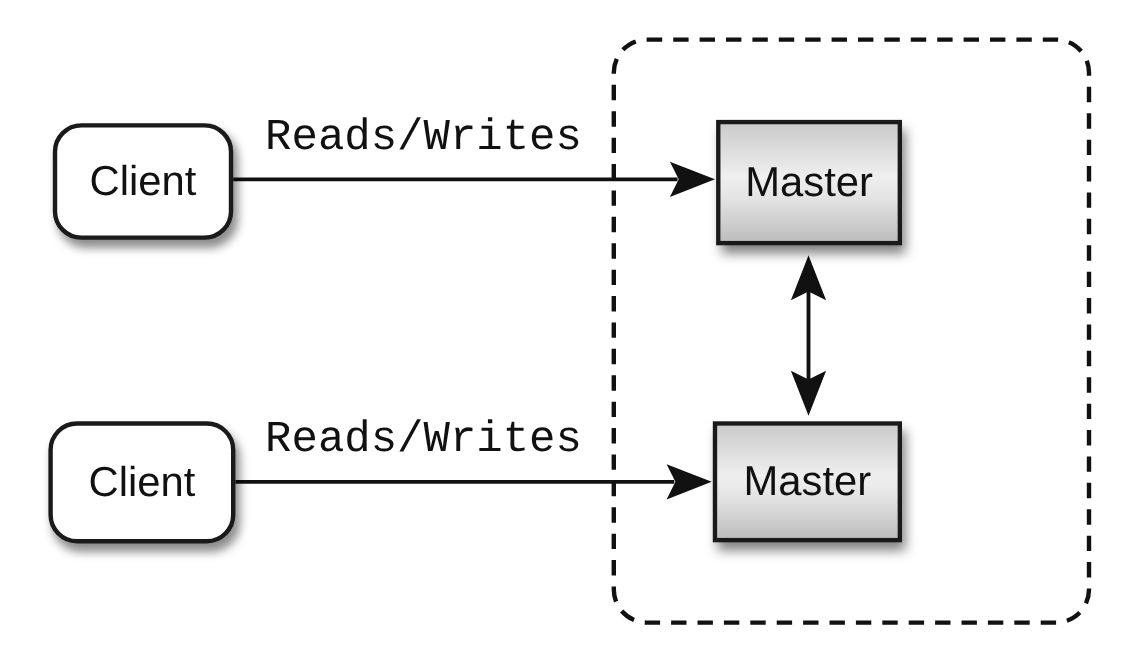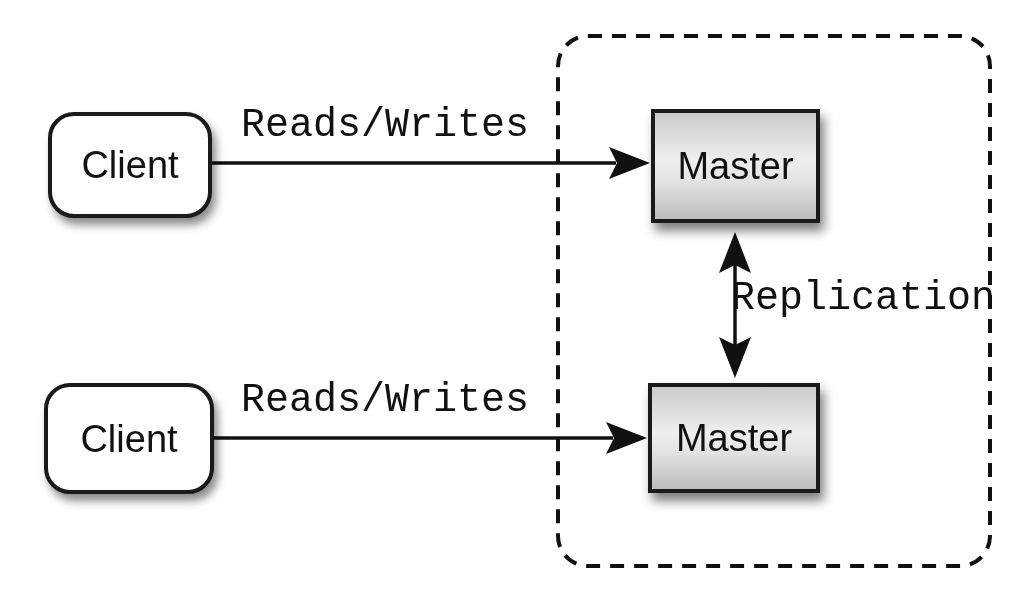--- a/index.html
+++ b/index.html
@@ -95,15 +95,14 @@
   </div>
 
   <div class="node master" id="master-bottom">
     <span>Master</span>
   </div>
 
   <div class="edge-label" id="label-rw-top">Reads/Writes</div>
 
   <div class="edge-label" id="label-rw-bottom">Reads/Writes</div>
 
-  <div class="edge-label" id="label-replication">Replication</div>
 
 </div>
 
 </body></html>

